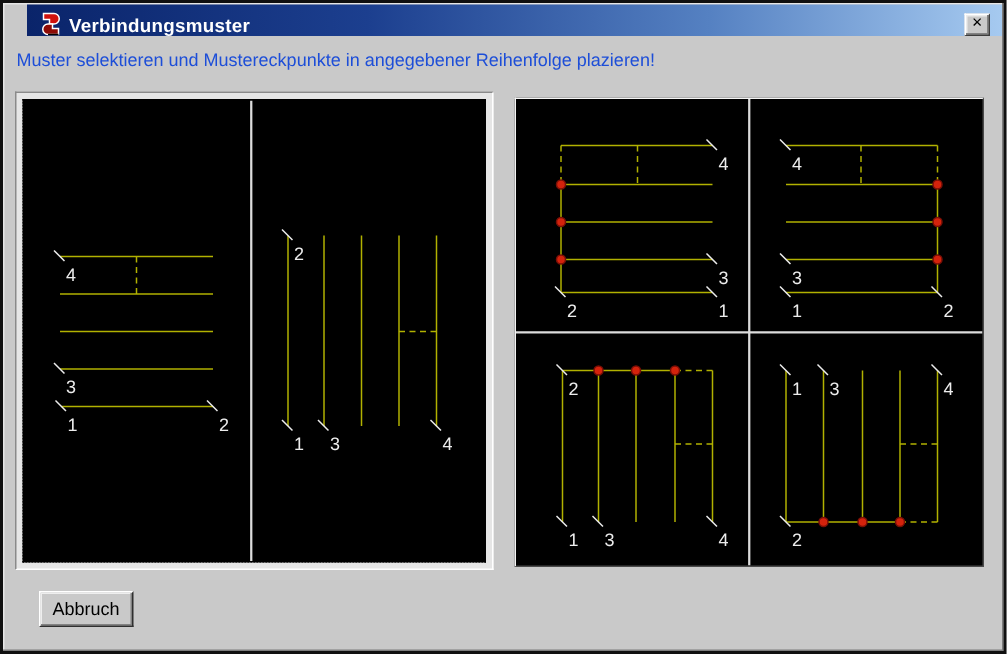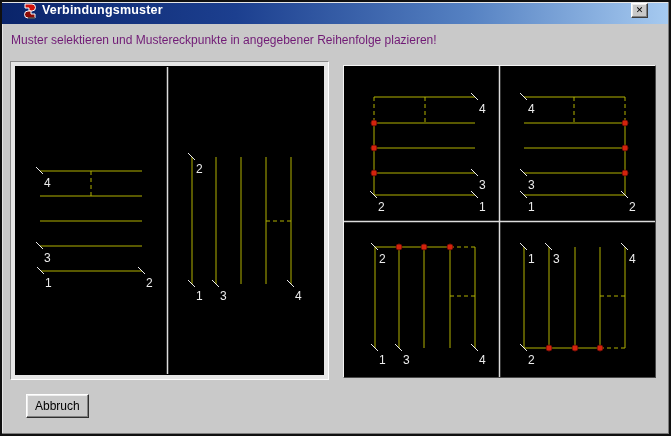--- a/index.html
+++ b/index.html
@@ -6,38 +6,38 @@
   * { box-sizing:border-box; }
   .window {
     position:relative; width:671px; height:436px;
     background:#c9c9c9;
     border:2px solid #101010;
     box-shadow: inset -1px -1px 0 #7d7d7d, inset 1px 1px 0 #e6e6e6;
     font-family:"Liberation Sans", sans-serif;
     overflow:hidden;
   }
   .titlebar {
-    position:absolute; top:1px; left:0; right:1px; height:21px;
+    position:absolute; top:1px; left:16px; right:1px; height:21px;
     background:linear-gradient(to right, #0a246a 0%, #1c3f8f 35%, #5581c2 70%, #a6caf0 100%);
-    display:flex; align-items:flex-start; padding:0 20px; gap:4px;
+    display:flex; align-items:flex-end; padding:0 8px; gap:4px;
   }
   .title-text { color:#ffffff; font-weight:bold; font-size:12.5px; letter-spacing:0.2px; }
   .app-icon { width:16px; height:16px; flex:0 0 auto; }
   .close-btn {
     margin-left:auto; width:17px; height:15px;
     background:#c9c9c9;
     border:1px solid; border-color:#ffffff #3c3c3c #3c3c3c #ffffff;
     box-shadow: inset -1px -1px 0 #828282, inset 1px 1px 0 #ececec;
     display:flex; align-items:center; justify-content:center;
     font-size:9px; font-weight:bold; color:#000; cursor:default;
     font-family:"DejaVu Sans", sans-serif; line-height:1;
   }
   .instruction {
     position:absolute; top:31px; left:9px;
-    font-size:12px; color:#701a75; white-space:nowrap;
+    font-size:12px; color:#1d4ed8; white-space:nowrap;
   }
   .panel-preview {
     position:absolute; left:8px; top:59px; width:319px; height:319px;
     background:#e6e6e6;
     border:1px solid; border-color:#8a8a8a #ffffff #ffffff #8a8a8a;
     padding:4px;
   }
   .marquee {
     width:100%; height:100%;
     border:1px dotted #000000;

